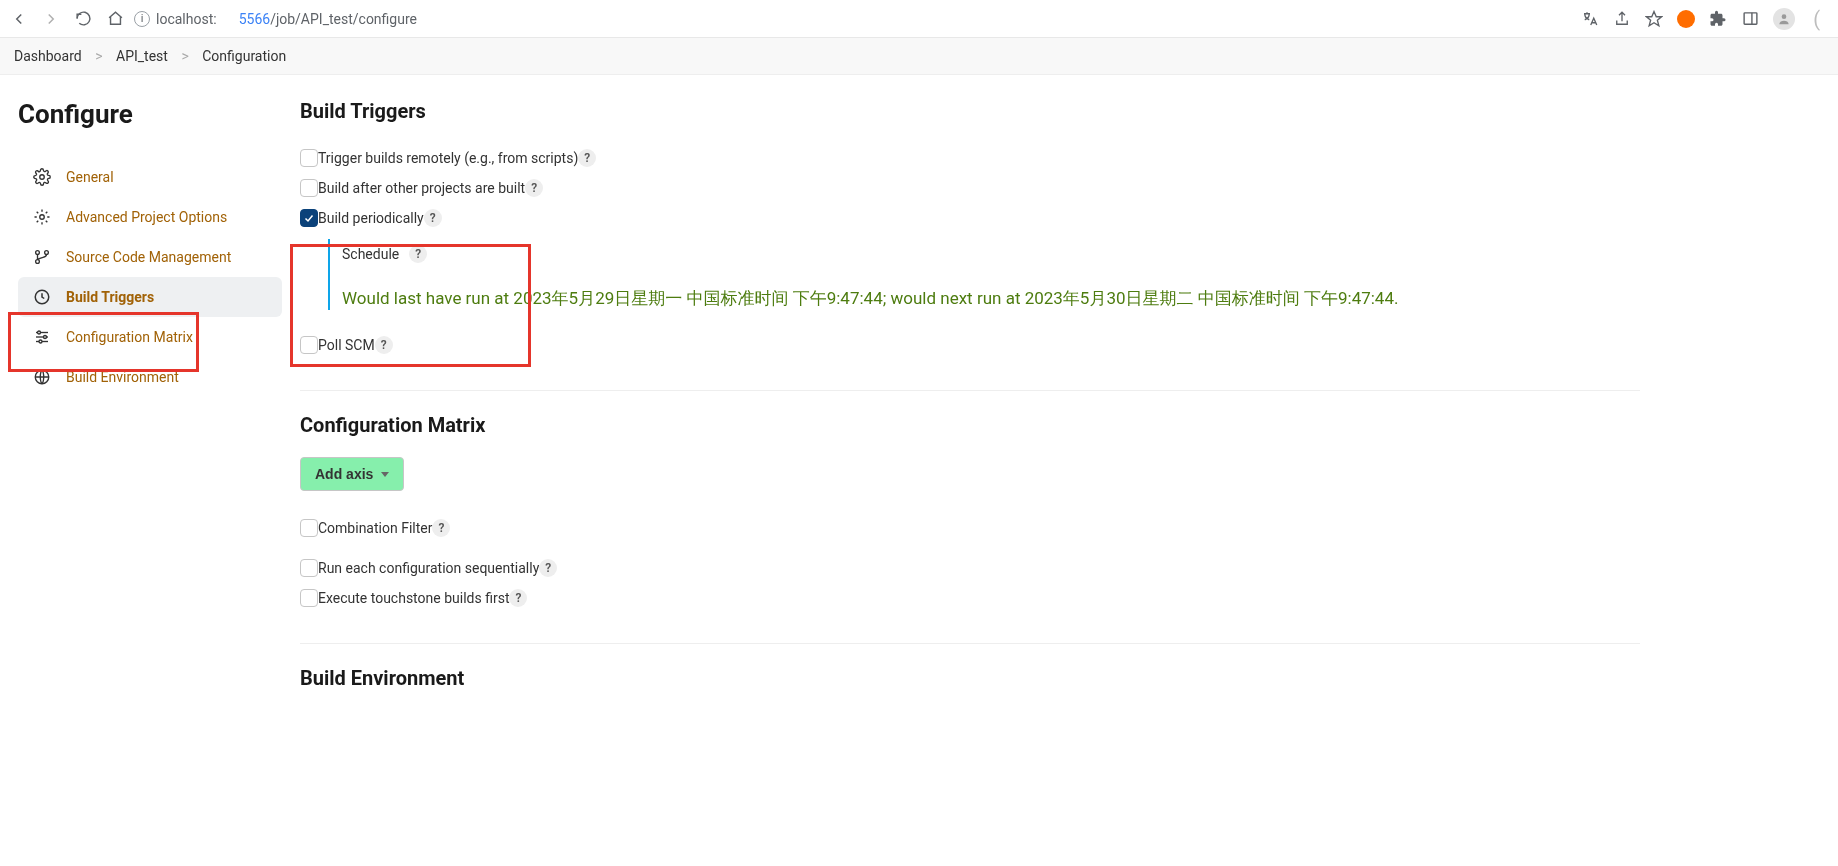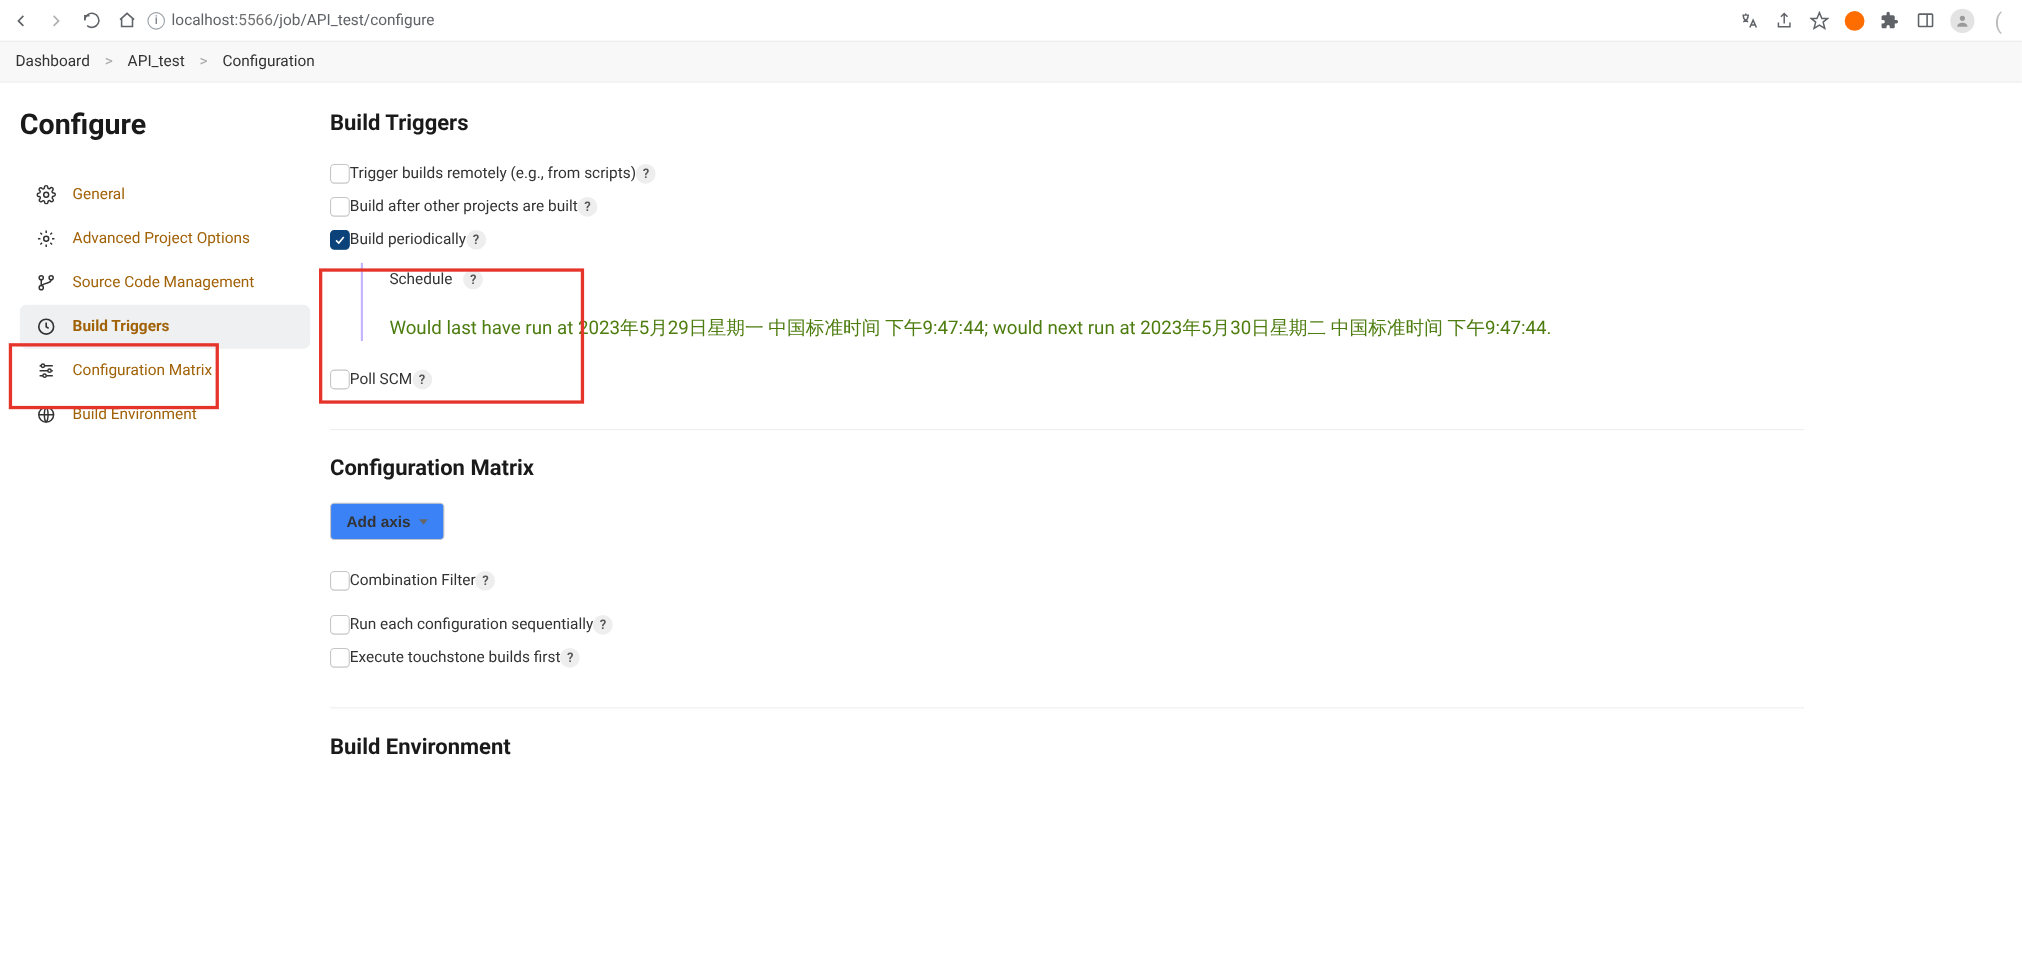--- a/index.html
+++ b/index.html
@@ -19,21 +19,21 @@
     border-bottom: 1px solid #e8e8e8;
     gap: 10px;
     height: 38px;
   }
   .nav-icons { display: flex; gap: 14px; align-items: center; }
   .nav-icon { width: 18px; height: 18px; display:flex; align-items:center; justify-content:center; color:#5f6368; }
   .nav-icon.disabled { color:#b0b0b0; }
   .addr { display:flex; align-items:center; gap:6px; flex:1; font-size:14px; color:#202124; }
   .addr .info-icon { width:16px; height:16px; display:flex; align-items:center; justify-content:center; color:#5f6368; border:1px solid #9aa0a6; border-radius:50%; font-size:11px;}
   .addr-text { color:#5f6368; }
-  .addr-text .host-dark { color:#737373; }
+  .addr-text .host-dark { color:#3b82f6;margin-left:22px; }
   .right-icons { display:flex; align-items:center; gap:14px; margin-left:auto; padding-right:8px;}
   .ic { width:18px; height:18px; display:flex; align-items:center; justify-content:center; color:#5f6368;}
   .circle-orange { width:18px; height:18px; border-radius:50%; background:#ff6d00; }
   .avatar { width:22px; height:22px; border-radius:50%; background:#e3e3e3; display:flex; align-items:center; justify-content:center;}
   .paren { color:#bdbdbd; font-size:20px; padding-left:4px;}
 
   
   .crumbs { background:#f8f8f8; border-bottom:1px solid #eee; padding:10px 14px; font-size:14px; color:#333; }
   .crumbs a { color:#333; text-decoration:none; }
   .crumbs .sep { color:#aaa; padding:0 10px; }
@@ -62,36 +62,36 @@
   }
   .checkbox.checked { background:#0b427a; border-color:#0b427a; }
   .checkbox.checked svg { stroke:#fff; }
   .opt-label { font-size:14px; color:#333; }
   .help {
     width:18px; height:18px; border-radius:50%; background:#eee;
     display:flex; align-items:center; justify-content:center;
     font-size:12px; color:#555; font-weight:600;
   }
 
-  .schedule-block { margin-left:28px; border-left:2px solid #c4b5fd; padding-left:24px; margin-top:6px;}
+  .schedule-block { margin-left:28px; border-left:2px solid #0ea5e9; padding-left:12px; margin-top:6px;}
   .schedule-head { display:flex; align-items:center; gap:10px; padding:6px 0 10px 0; }
   .schedule-label { font-size:14px; color:#333; }
   textarea.schedule-input {
     width:100%; height:90px; resize:both;
     border:1px solid #d4d4d4; border-radius:4px; padding:10px 12px;
     font-family: inherit; font-size:14px; color:#333;
   }
   .schedule-info { font-size:17px; color:#4d7c0f; margin-top:14px; }
 
   .divider { border:none; border-top:1px solid #eee; margin:30px 0 22px 0; }
 
   .add-axis-btn {
     display:inline-flex; align-items:center; gap:8px;
     border:1px solid #c6c6c6; border-radius:4px;
-    padding:8px 14px; background:#3b82f6; cursor:pointer;
+    padding:8px 14px; background:#86efac; cursor:pointer;
     font-size:14px; color:#333; font-weight:600; margin-bottom:22px;
   }
   .caret-down { width:0; height:0; border-left:4px solid transparent; border-right:4px solid transparent; border-top:5px solid #666;}
 
   
   .red-sidebar { left:8px; top:312px; width:191px; height:60px; }
   .red-main { left:290px; top:244px; width:241px; height:123px; }
 
   .container { position:relative; }
 </style>

